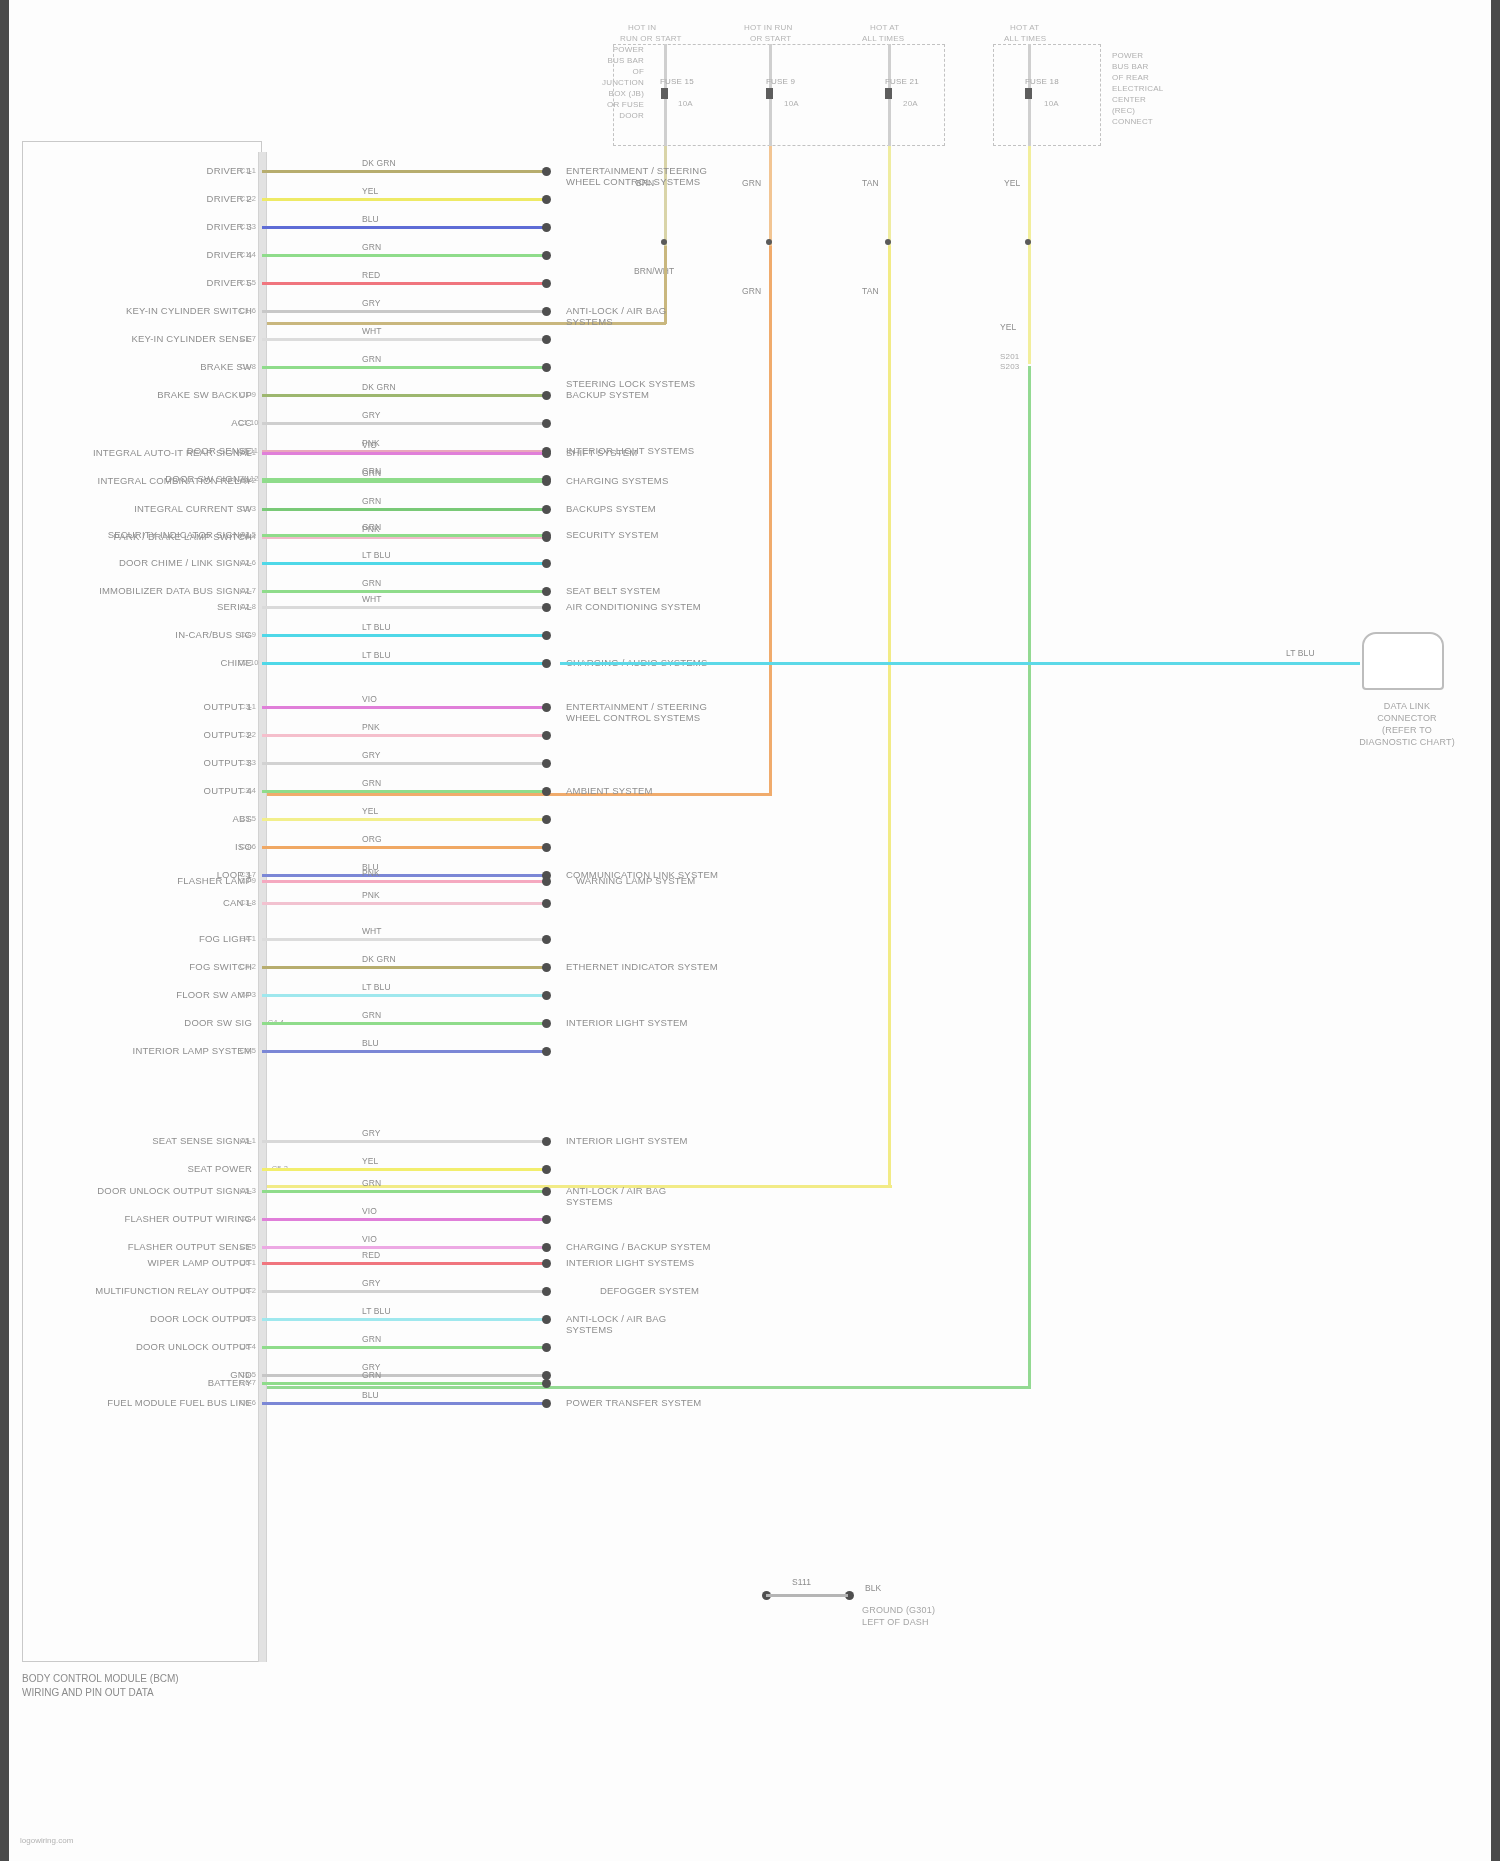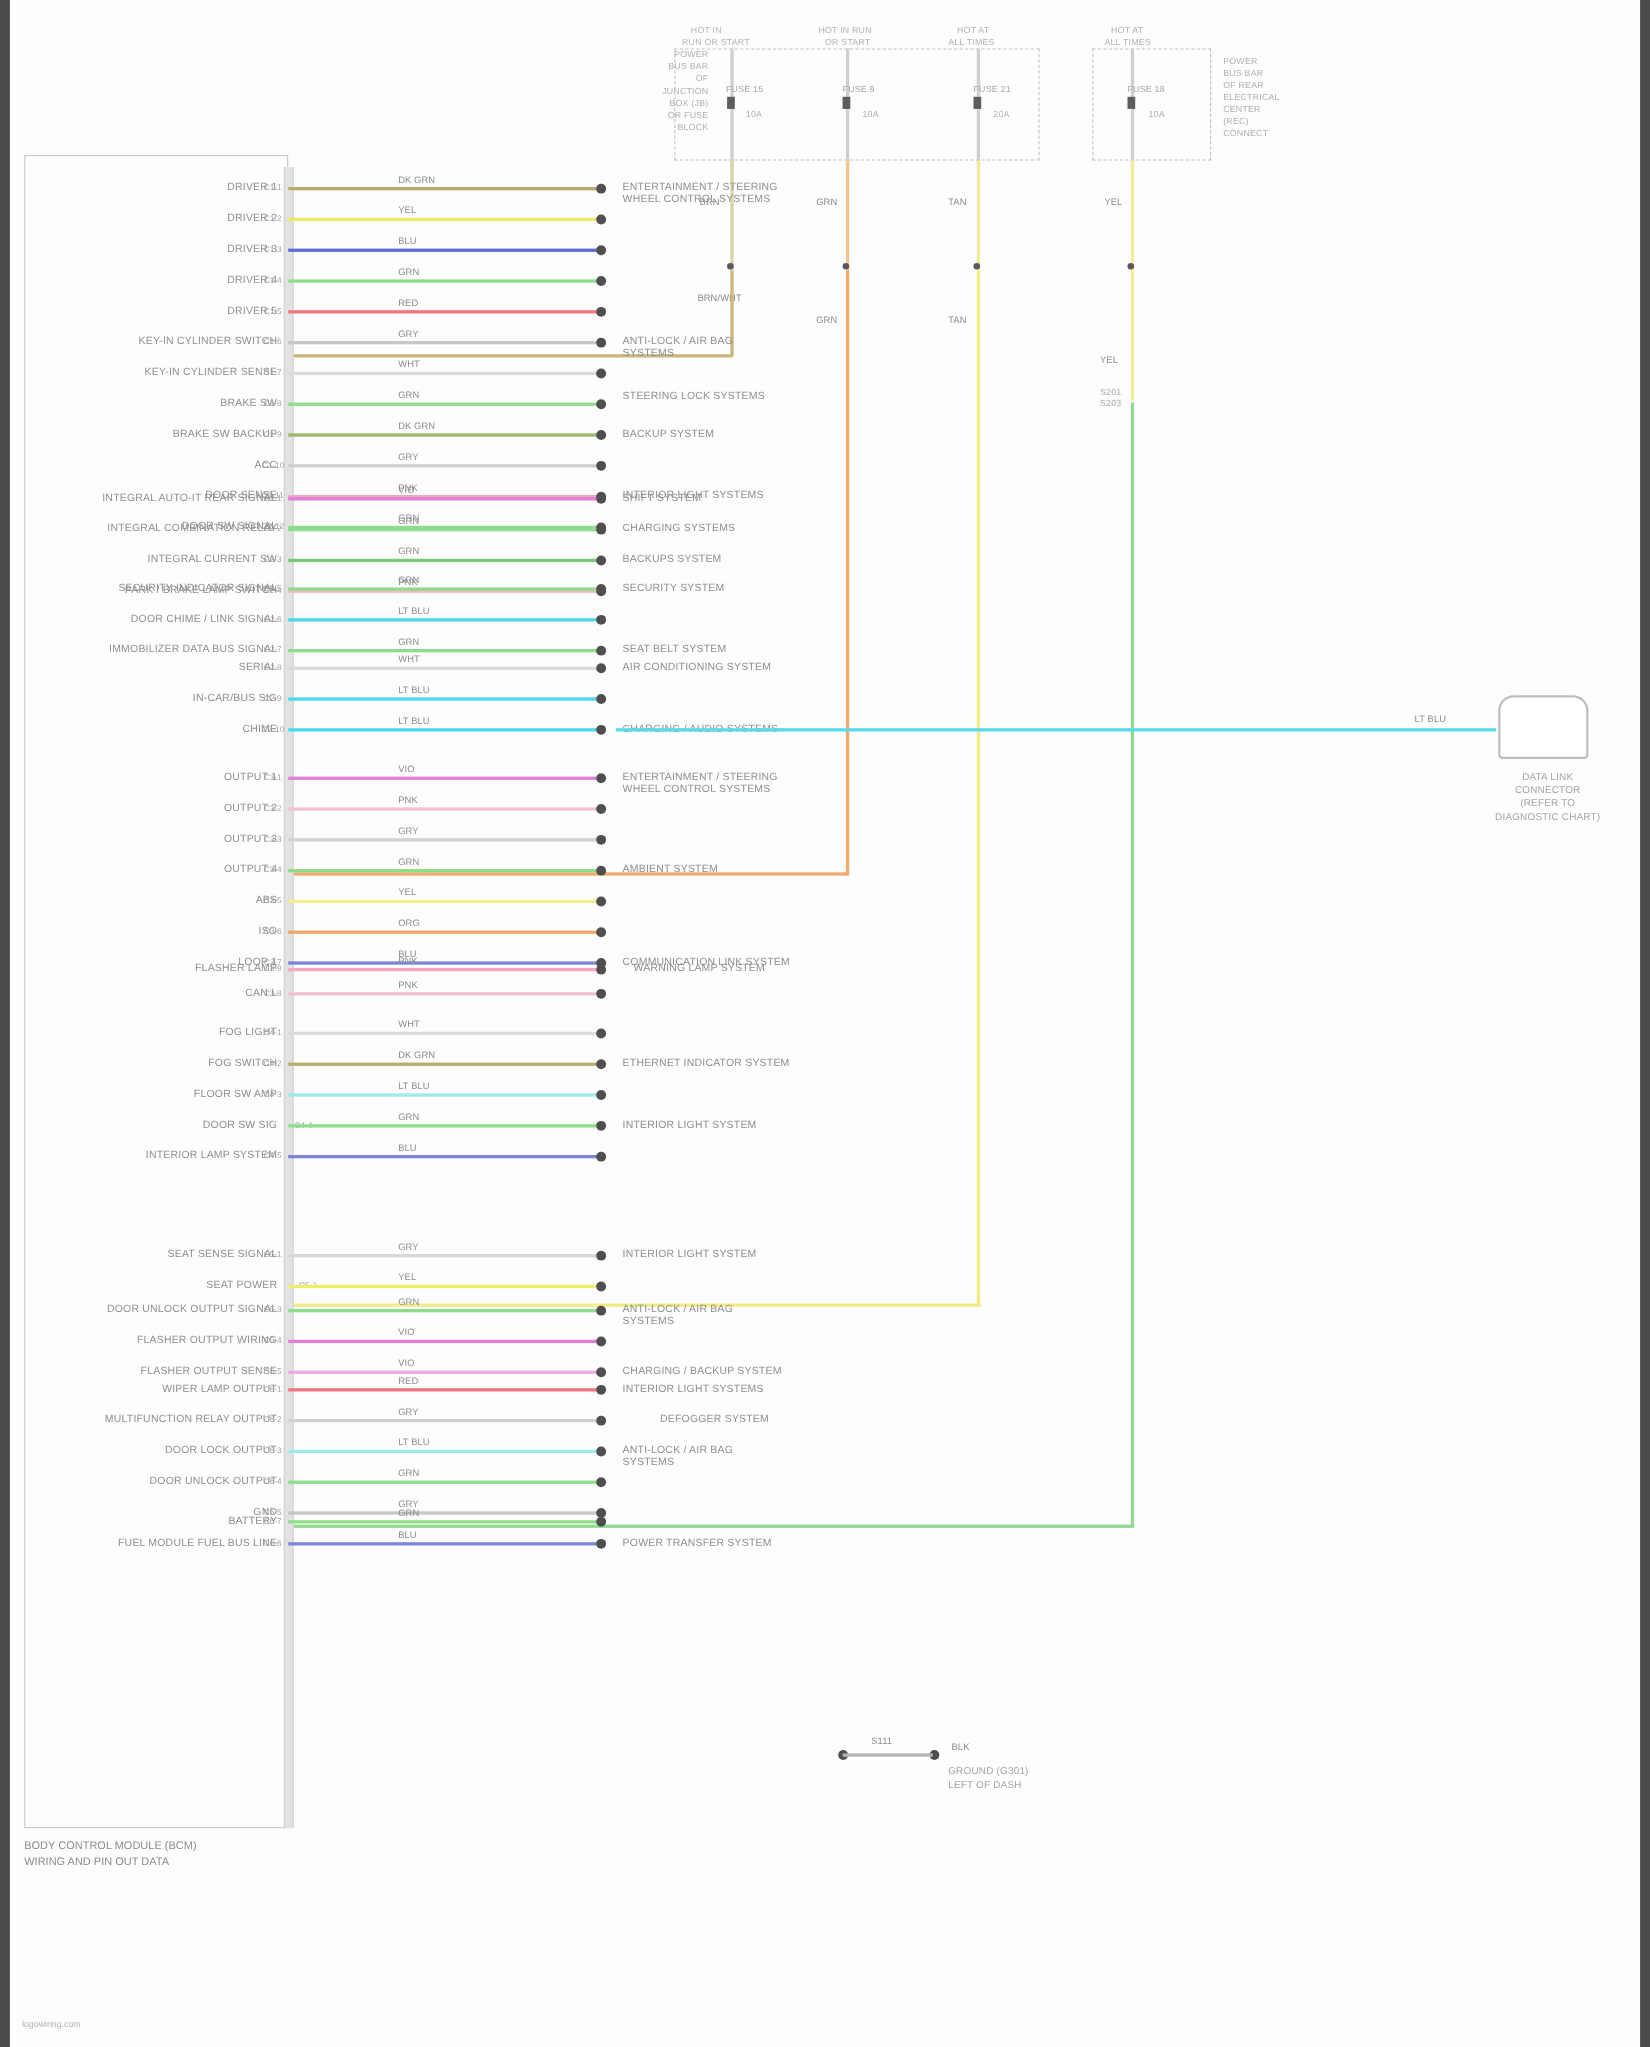--- a/index.html
+++ b/index.html
@@ -128,21 +128,21 @@
 <div id="page">
   <div class="sheet"></div>
 
   <div class="lbl r" style="left:558px;top:44px;width:86px;font-size:8px;line-height:11px;color:#b0b0b0;">
     <div>POWER</div>
     <div>BUS BAR</div>
     <div>OF</div>
     <div>JUNCTION</div>
     <div>BOX (JB)</div>
     <div>OR FUSE</div>
-    <div>BLOCK</div>
+    <div>DOOR</div>
   </div>
 
   <div class="dashbox" style="left:613px;top:44px;width:332px;height:102px;"></div>
 
   <div class="dashbox" style="left:993px;top:44px;width:108px;height:102px;"></div>
 
   <div class="lbl" style="left:1112px;top:50px;width:120px;font-size:8px;line-height:11px;color:#b0b0b0;">
     <div>POWER</div>
     <div>BUS BAR</div>
     <div>OF REAR</div>
@@ -264,21 +264,21 @@
       <div class="lbl r" style="left: 40px; top: 333px; width: 212px;">KEY-IN CYLINDER SENSE</div>
       <div class="pin" style="left: 238px; top: 334px; width: 18px;">C1-7</div>
       <div class="wire" style="left: 262px; top: 338px; width: 283px; background: rgb(220, 220, 220);"></div>
       <div class="wcode" style="left: 362px; top: 326px;">WHT</div>
       <div class="dot" style="left: 542px; top: 335px;"></div>
       <div class="lbl r" style="left: 40px; top: 361px; width: 212px;">BRAKE SW</div>
       <div class="pin" style="left: 238px; top: 362px; width: 18px;">C1-8</div>
       <div class="wire" style="left: 262px; top: 366px; width: 283px; background: rgb(143, 220, 139);"></div>
       <div class="wcode" style="left: 362px; top: 354px;">GRN</div>
       <div class="dot" style="left: 542px; top: 363px;"></div>
-      <div class="lbl" style="left: 566px; top: 355px;">
+      <div class="lbl" style="left: 566px; top: 378px;">
         <div>STEERING LOCK SYSTEMS</div>
       </div>
       <div class="lbl r" style="left: 40px; top: 389px; width: 212px;">BRAKE SW BACKUP</div>
       <div class="pin" style="left: 238px; top: 390px; width: 18px;">C1-9</div>
       <div class="wire" style="left: 262px; top: 394px; width: 283px; background: rgb(157, 183, 111);"></div>
       <div class="wcode" style="left: 362px; top: 382px;">DK GRN</div>
       <div class="dot" style="left: 542px; top: 391px;"></div>
       <div class="lbl" style="left: 566px; top: 389px;">
         <div>BACKUP SYSTEM</div>
       </div>

